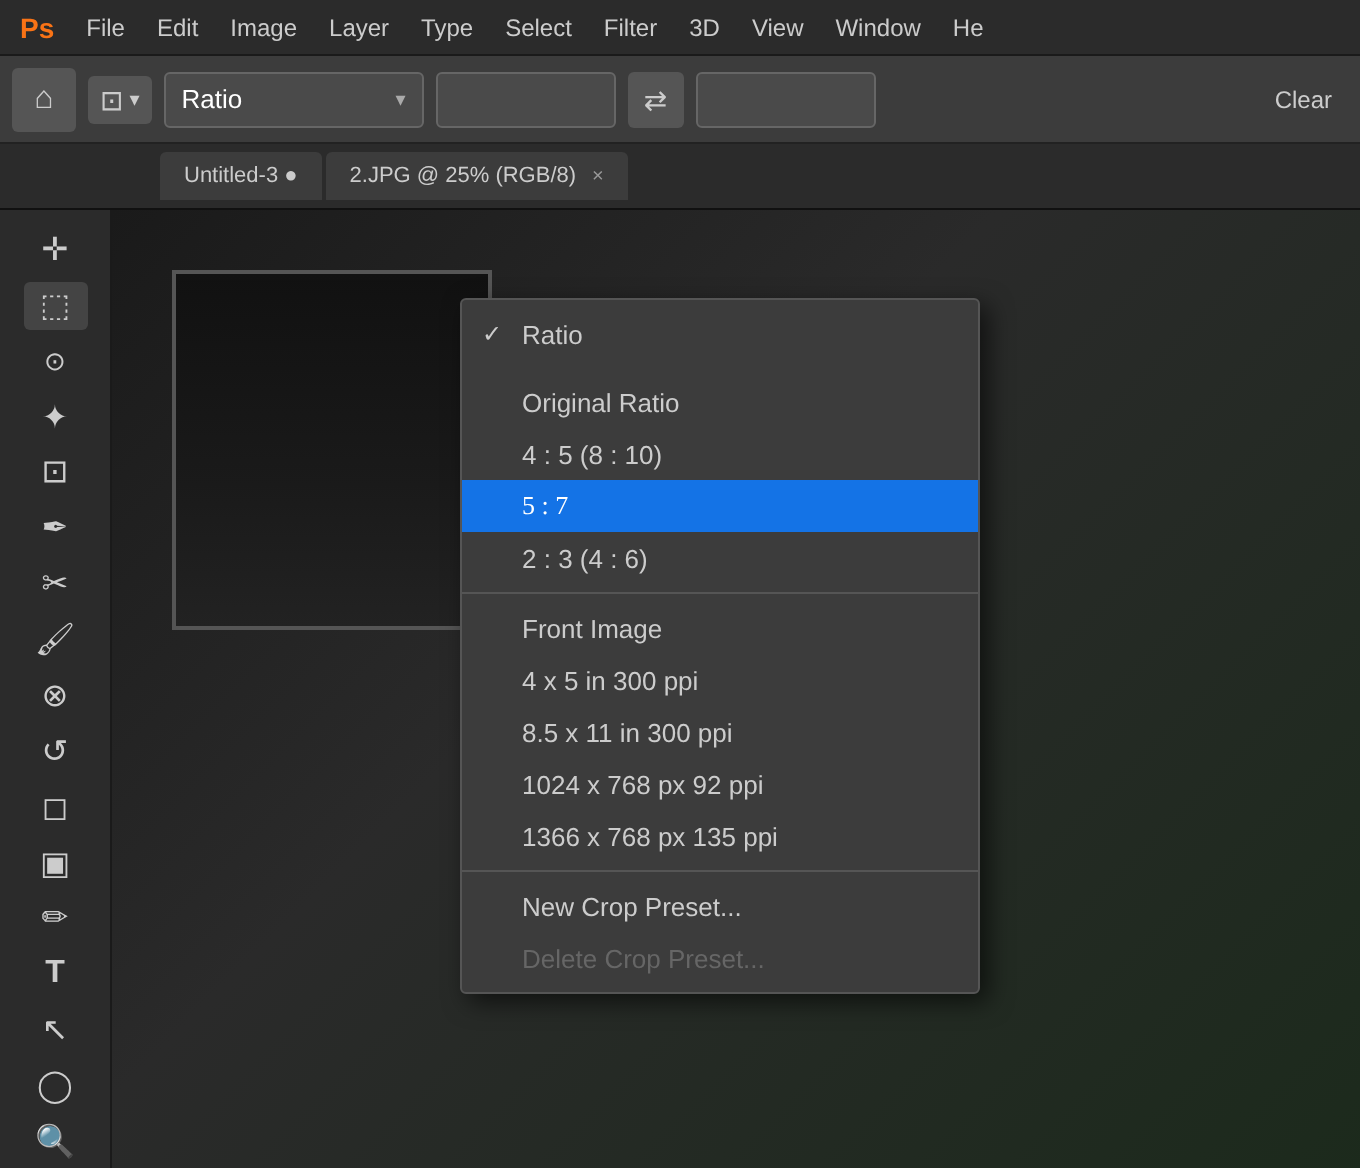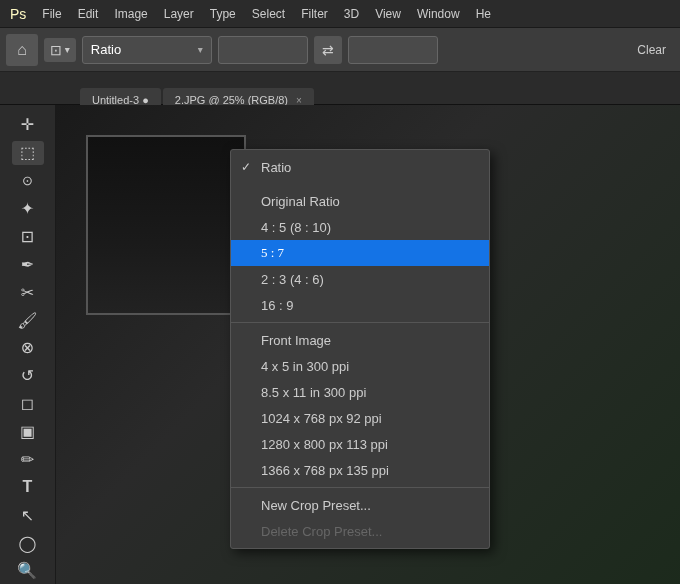--- a/index.html
+++ b/index.html
@@ -135,21 +135,21 @@
       padding: 0 8px;
       margin-left: auto;
       text-align: right;
     }
 
     
     .tab-bar {
       height: 17px;
       background: #2b2b2b;
       display: flex;
-      align-items: flex-start;
+      align-items: center;
       padding: 16px 80px;
       gap: 2px;
       border-bottom: 1px solid #111;
     }
     .tab {
       height: 24px;
       background: #3c3c3c;
       border-radius: 3px 3px 0 0;
       padding: 0 12px;
       display: flex;
@@ -266,21 +266,21 @@
     .dropdown-divider {
       height: 1px;
       background: #555;
       margin: 4px 0;
     }
   </style>
 </head>
 <body>
 
 <div class="menu-bar">
-  <span style="font-weight:normal;color:#fef9c3;font-size:14px;">Ps</span>
+  <span style="font-weight:bold;color:#f97316;font-size:14px;">Ps</span>
   <span>File</span>
   <span>Edit</span>
   <span>Image</span>
   <span>Layer</span>
   <span>Type</span>
   <span>Select</span>
   <span>Filter</span>
   <span>3D</span>
   <span>View</span>
   <span>Window</span>
@@ -390,40 +390,34 @@
       </div>
       <div class="dropdown-item">
         <span>4 : 5 (8 : 10)</span>
       </div>
       <div class="dropdown-item selected">
         <span>5 : 7</span>
       </div>
       <div class="dropdown-item">
         <span>2 : 3 (4 : 6)</span>
       </div>
-      <div class="dropdown-item">
-        <span>16 : 9</span>
-      </div>
 
       <div class="dropdown-divider"></div>
 
       <div class="dropdown-item">
         <span>Front Image</span>
       </div>
       <div class="dropdown-item">
         <span>4 x 5 in 300 ppi</span>
       </div>
       <div class="dropdown-item">
         <span>8.5 x 11 in 300 ppi</span>
       </div>
       <div class="dropdown-item">
         <span>1024 x 768 px 92 ppi</span>
-      </div>
-      <div class="dropdown-item">
-        <span>1280 x 800 px 113 ppi</span>
       </div>
       <div class="dropdown-item">
         <span>1366 x 768 px 135 ppi</span>
       </div>
 
       <div class="dropdown-divider"></div>
 
       <div class="dropdown-item">
         <span>New Crop Preset...</span>
       </div>

